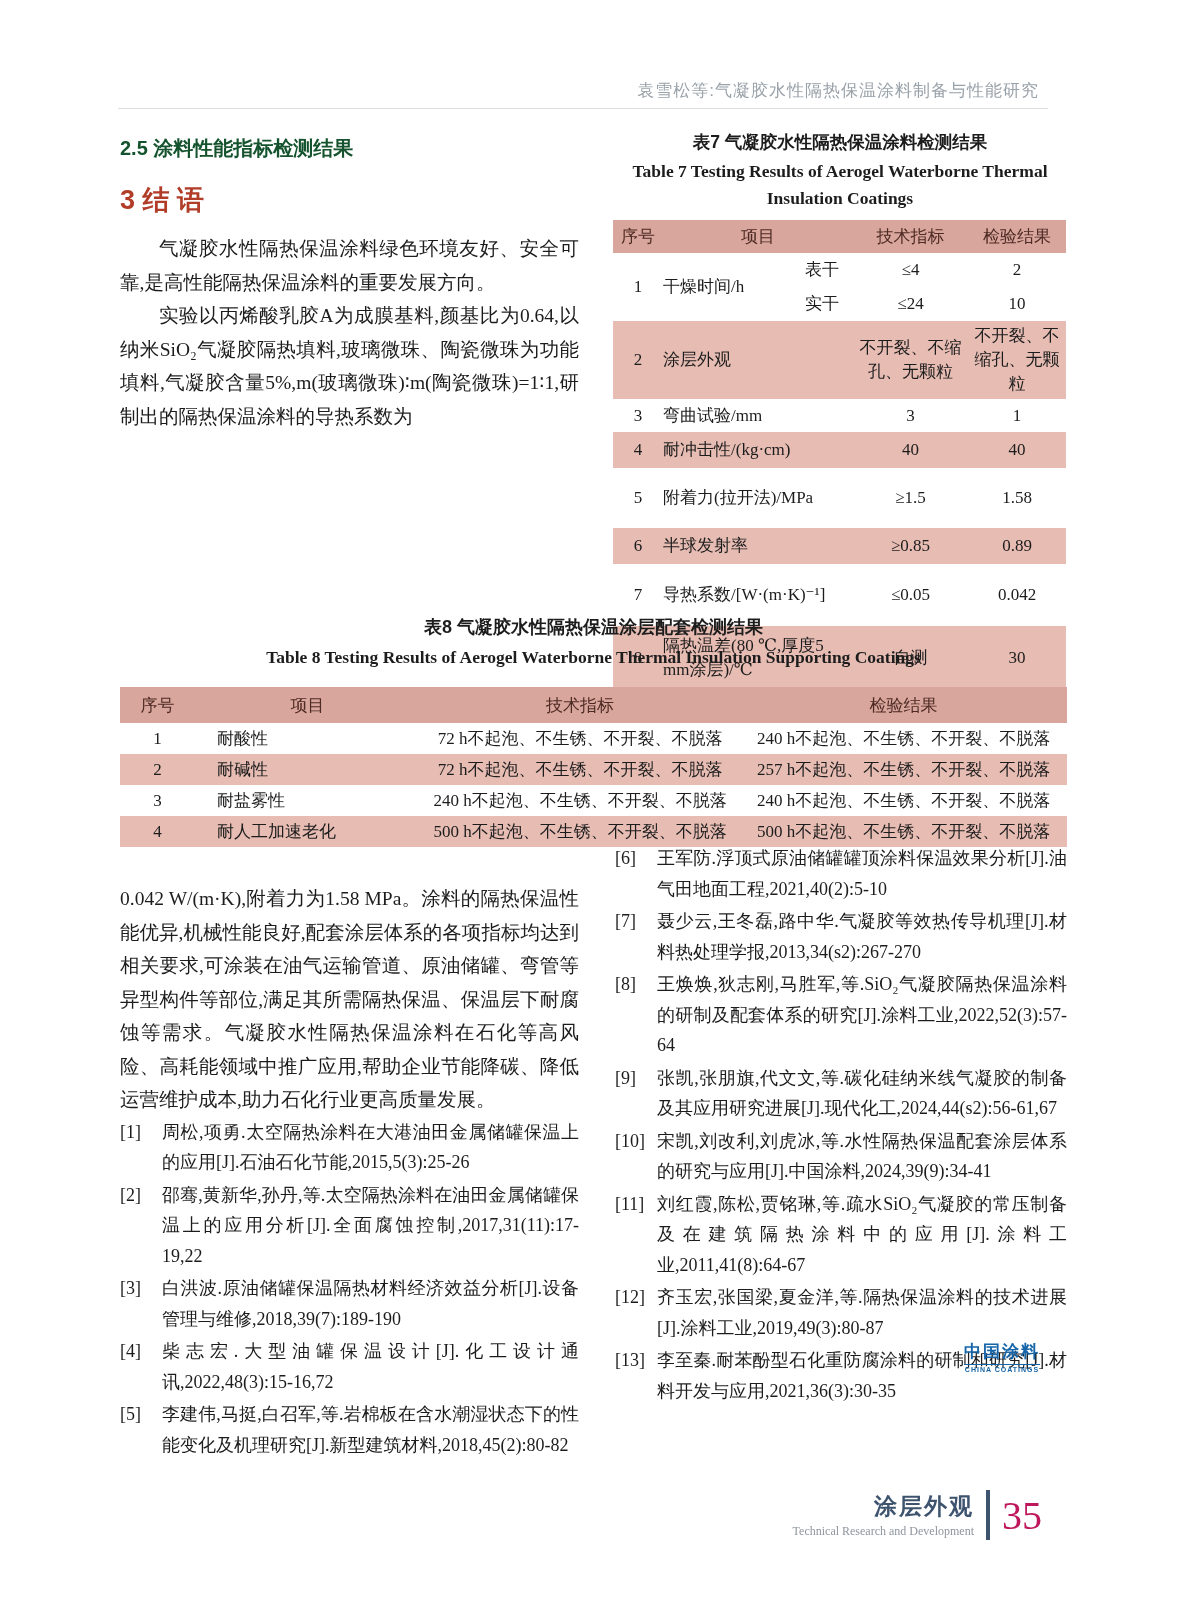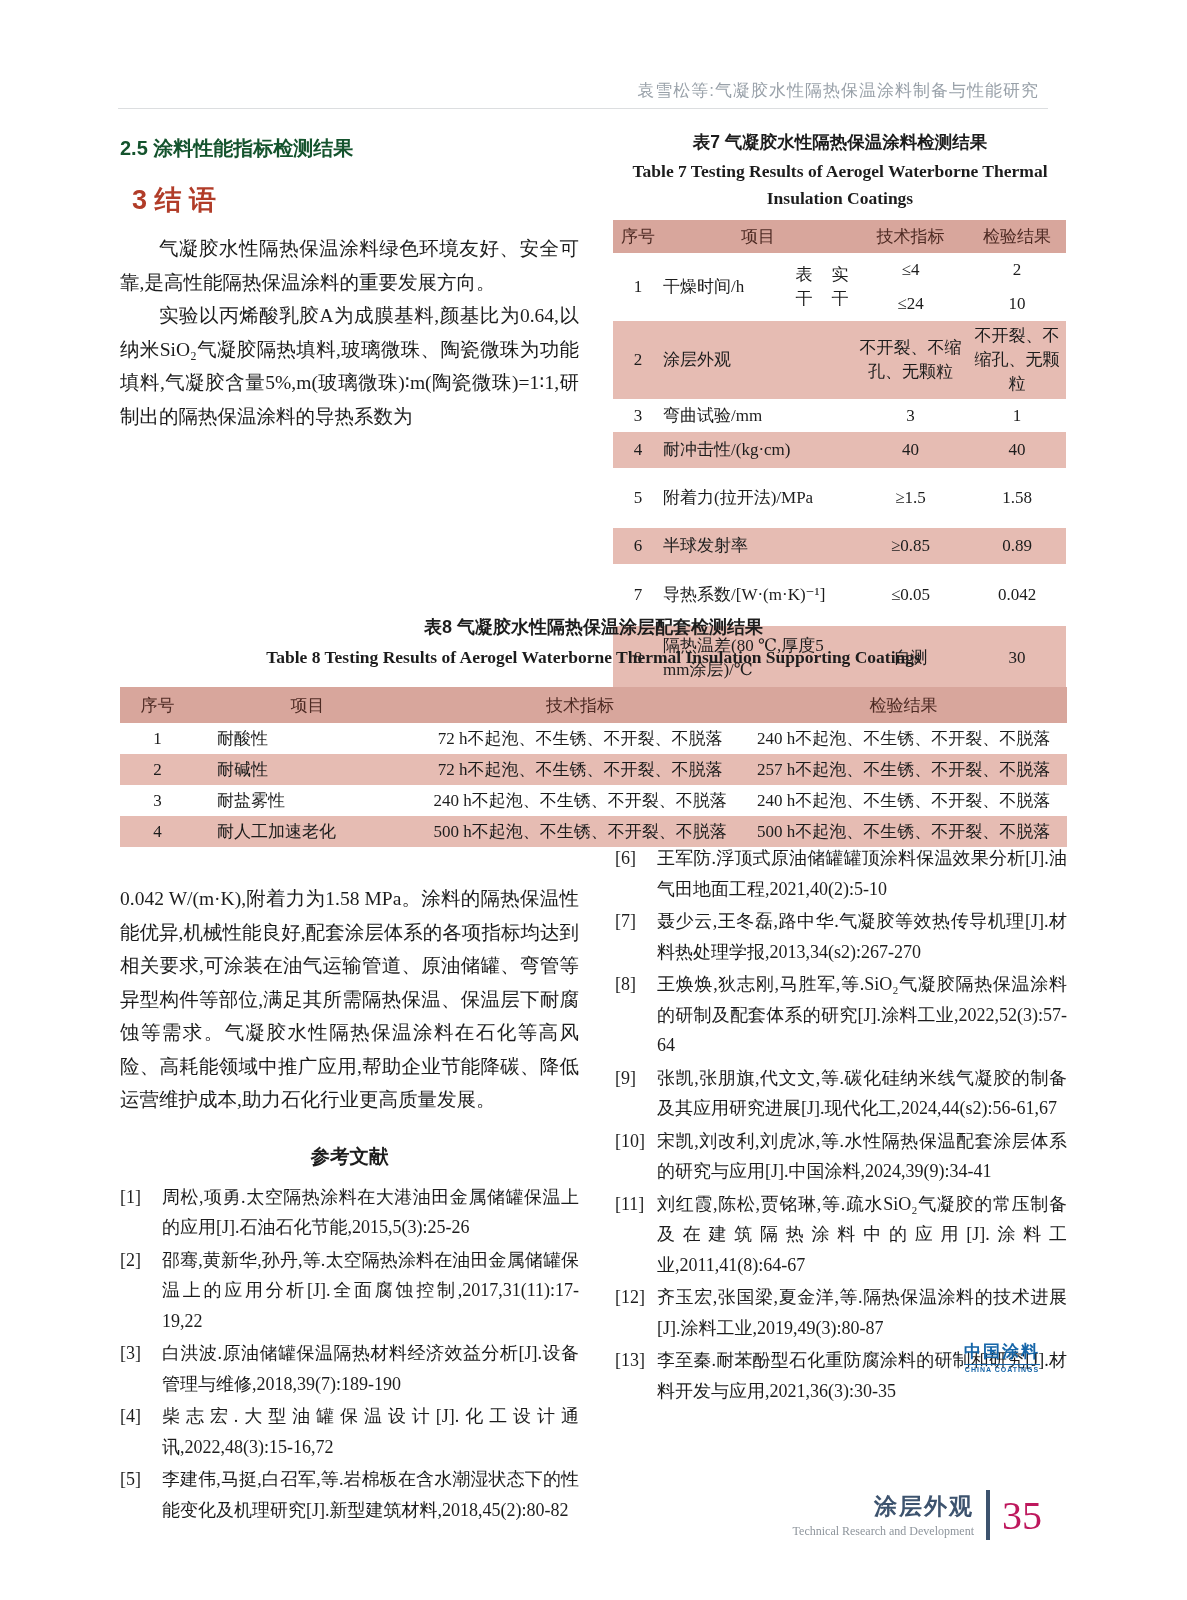--- a/index.html
+++ b/index.html
@@ -35,21 +35,21 @@
   .para{font-size:19.5px;line-height:33.5px;text-align:justify;margin:0;}
   .para.indent{text-indent:2em;}
   .h25{
     font-family:"Liberation Sans","DejaVu Sans",sans-serif;
     font-size:20px;font-weight:bold;color:#14532d;
     margin:9px 0 7px 0;
   }
   .h3{
     font-family:"Liberation Sans","DejaVu Sans",sans-serif;
     font-size:27px;font-weight:bold;color:#b13c28;
-    margin:20px 0 14px 12px;
+    margin:20px 0 14px 0;
   }
 
   
   .t7-caption-cn{
     font-family:"Liberation Sans","DejaVu Sans",sans-serif;
     font-size:17.5px;font-weight:bold;text-align:center;margin:4px 0 4px 0;
   }
   .t-caption-en{
     font-size:17.5px;font-weight:bold;text-align:center;line-height:27px;margin:0 0 8px 0;
   }
@@ -60,21 +60,21 @@
   .t7 .c3{flex:0 0 115px;text-align:center;line-height:24px;}
   .t7 .c4{flex:0 0 98px;text-align:center;line-height:24px;}
   .t7-head{background:#d8a69c;color:#4d2a23;min-height:35px;
     font-family:"Liberation Serif","DejaVu Serif",serif;}
   .t7-head .c2,.t7-head .c3,.t7-head .c4{text-align:center;}
   .r-white{background:#ffffff;}
   .r-pink{background:#e6bcb3;}
   .t7-row{min-height:33px;padding:3px 0;box-sizing:border-box;}
   .r1wrap{display:flex;align-items:center;}
   .r1item{flex:1 1 auto;}
-  .r1subs{flex:0 0 62px;display:flex;flex-direction:row;text-align:center;gap:10px;}
+  .r1subs{flex:0 0 62px;display:flex;flex-direction:column;text-align:center;gap:10px;}
   .stack{display:flex;flex-direction:column;gap:10px;}
   .t7-note{
     color:#c23024;font-size:17px;margin-top:8px;padding-left:30px;
   }
 
   
   .t8-block{position:absolute;top:615px;left:120px;width:947px;}
   .t8-caption-cn{
     font-family:"Liberation Sans","DejaVu Sans",sans-serif;
     font-size:18px;font-weight:bold;text-align:center;margin:0 0 5px 0;
@@ -247,21 +247,20 @@
         <div class="d2">耐人工加速老化</div>
         <div class="d3">500 h不起泡、不生锈、不开裂、不脱落</div>
         <div class="d4">500 h不起泡、不生锈、不开裂、不脱落</div>
       </div>
     </div>
   </div>
 
   <div class="bottom-section">
     <div class="bcol-left">
       <p class="para">0.042 W/(m·K),附着力为1.58 MPa。涂料的隔热保温性能优异,机械性能良好,配套涂层体系的各项指标均达到相关要求,可涂装在油气运输管道、原油储罐、弯管等异型构件等部位,满足其所需隔热保温、保温层下耐腐蚀等需求。气凝胶水性隔热保温涂料在石化等高风险、高耗能领域中推广应用,帮助企业节能降碳、降低运营维护成本,助力石化行业更高质量发展。</p>
-      <div class="refs-heading">参考文献</div>
       <div class="ref">
         <span class="ref-no">[1]</span>
         <span class="ref-text">周松,项勇.太空隔热涂料在大港油田金属储罐保温上的应用[J].石油石化节能,2015,5(3):25-26</span>
       </div>
       <div class="ref">
         <span class="ref-no">[2]</span>
         <span class="ref-text">邵骞,黄新华,孙丹,等.太空隔热涂料在油田金属储罐保温上的应用分析[J].全面腐蚀控制,2017,31(11):17-19,22</span>
       </div>
       <div class="ref">
         <span class="ref-no">[3]</span>

